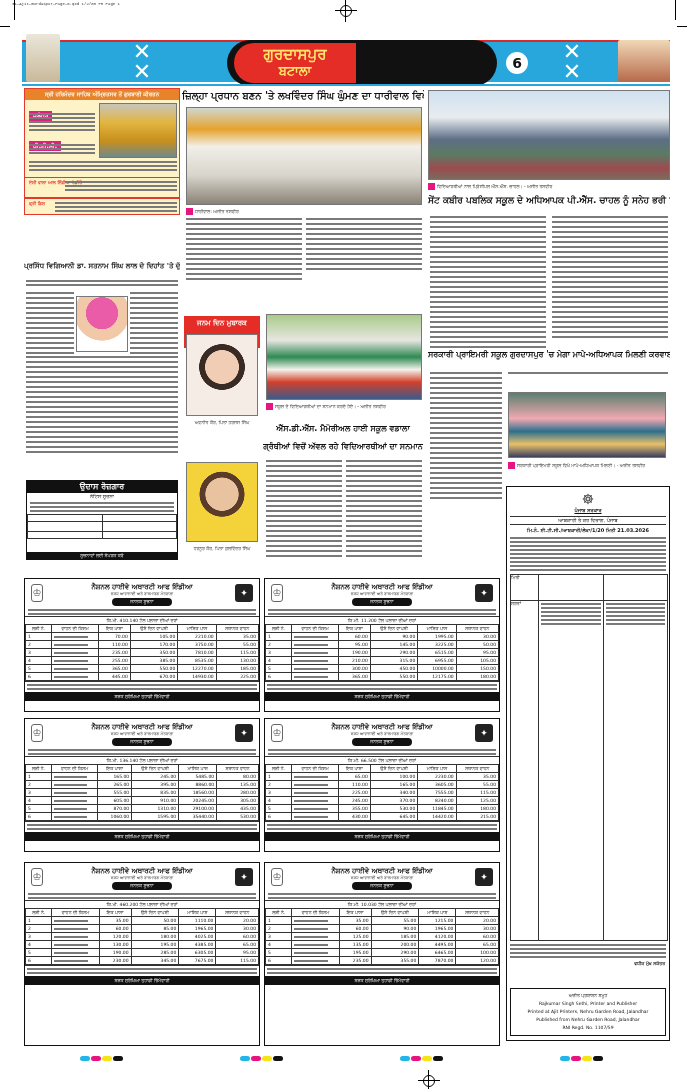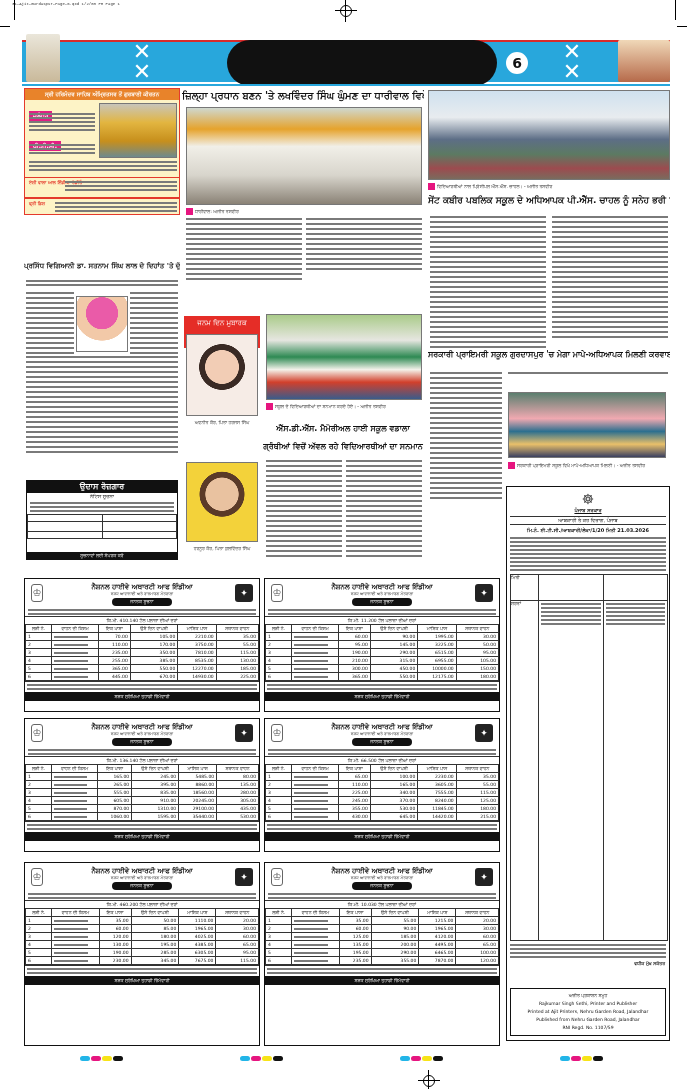--- a/index.html
+++ b/index.html
@@ -67,20 +67,24 @@
   </div>
 <div class="abs crop" style="left:0;top:26px;width:10px;height:1px;"></div>
 <div class="abs crop" style="left:677px;top:26px;width:10px;height:1px;"></div>
 <div class="abs crop" style="left:14px;top:0;width:1px;height:20px;"></div>
 <div class="abs crop" style="left:675px;top:0;width:1px;height:20px;"></div>
 
 <div class="abs mast">
   <div class="abs temple" style="left:4px;top:-8px;width:34px;height:48px;"></div>
   <div class="abs pattern" style="left:100px;top:0px;width:40px;">✕<br>✕</div>
   <div class="abs oval"></div>
+  <div class="abs red">
+    <div class="city1">ਗੁਰਦਾਸਪੁਰ</div>
+    <div class="city2">ਬਟਾਲਾ</div>
+  </div>
   <div class="abs pageno">6</div>
   <div class="abs pattern" style="left:530px;top:0px;width:40px;">✕<br>✕</div>
   <div class="abs temple" style="left:596px;top:-2px;width:52px;height:42px;background:linear-gradient(#f0d8b8,#b66a4a);"></div>
 </div>
 <div class="abs" style="left:22px;top:84px;width:648px;height:2px;background:#28a7dc;"></div>
 
 <div class="abs boxY" style="left:24px;top:88px;width:156px;height:110px;">
   <div style="background:#e8832a;color:#fff;font-size:5.5px;font-weight:bold;text-align:center;padding:2px 0;">ਸ੍ਰੀ ਹਰਿਮੰਦਰ ਸਾਹਿਬ ਅੰਮ੍ਰਿਤਸਰ ਤੋਂ ਗੁਰਬਾਣੀ ਕੀਰਤਨ</div>
   <div class="abs" style="left:4px;top:14px;"><span class="lbl">ਜਲੰਧਰ</span></div>
   <div class="abs lines" style="left:4px;top:24px;width:66px;">
@@ -230,21 +234,21 @@
     <i></i>
     <i></i>
     <i></i>
     <i></i>
     <i></i>
     <i></i>
     <i></i>
     <i></i>
   </div>
 
-<div class="abs" style="left:184px;top:316px;width:76px;height:32px;background:#e52d27;color:#fff;font-size:7px;font-weight:normal;text-align:center;line-height:14px;">ਜਨਮ ਦਿਨ ਮੁਬਾਰਕ</div>
+<div class="abs" style="left:184px;top:316px;width:76px;height:32px;background:#e52d27;color:#fff;font-size:7px;font-weight:bold;text-align:center;line-height:14px;">ਜਨਮ ਦਿਨ ਮੁਬਾਰਕ</div>
 <div class="abs photo" style="left:186px;top:334px;width:72px;height:82px;background:radial-gradient(circle at 50% 40%,#f2cdb5 0 28%,#3a2a24 29% 38%,#f6ece6 39%);"></div>
 <div class="abs cap" style="left:186px;top:420px;width:72px;text-align:center;">ਅਵਨੀਤ ਕੌਰ, ਪਿਤਾ ਹਰਜਸ ਸਿੰਘ</div>
 <div class="abs photo" style="left:186px;top:462px;width:72px;height:80px;background:radial-gradient(circle at 50% 40%,#e9c2a0 0 28%,#5a3a28 29% 38%,#f3d23a 39%);"></div>
 <div class="abs cap" style="left:186px;top:546px;width:72px;text-align:center;">ਹਰਨੂਰ ਕੌਰ, ਪਿਤਾ ਕੁਲਵਿੰਦਰ ਸਿੰਘ</div>
 
 <div class="abs photo" style="left:266px;top:314px;width:156px;height:86px;background:linear-gradient(180deg,#aacb8a 0%,#e6e6e0 30%,#2e8a53 50%,#f4f2ea 65%,#d2402c 80%,#3b5b8a 100%);"></div>
 <div class="abs cap" style="left:266px;top:403px;width:156px;"><span class="mag"></span><span>ਸਕੂਲ ਦੇ ਵਿਦਿਆਰਥੀਆਂ ਦਾ ਸਨਮਾਨ ਕਰਦੇ ਹੋਏ। - ਅਜੀਤ ਤਸਵੀਰ</span></div>
 <div class="abs hd" style="left:262px;top:424px;width:162px;font-size:8px;">ਐੱਸ.ਡੀ.ਐੱਸ. ਮੈਮੋਰੀਅਲ ਹਾਈ ਸਕੂਲ ਵਡਾਲਾ</div>
 <div class="abs hd" style="left:262px;top:442px;width:162px;font-size:8px;">ਗ੍ਰੰਥੀਆਂ ਵਿਚੋਂ ਅੱਵਲ ਰਹੇ ਵਿਦਿਆਰਥੀਆਂ ਦਾ ਸਨਮਾਨ</div>
 <div class="abs lines" style="left:266px;top:460px;width:76px;gap:3px;">

